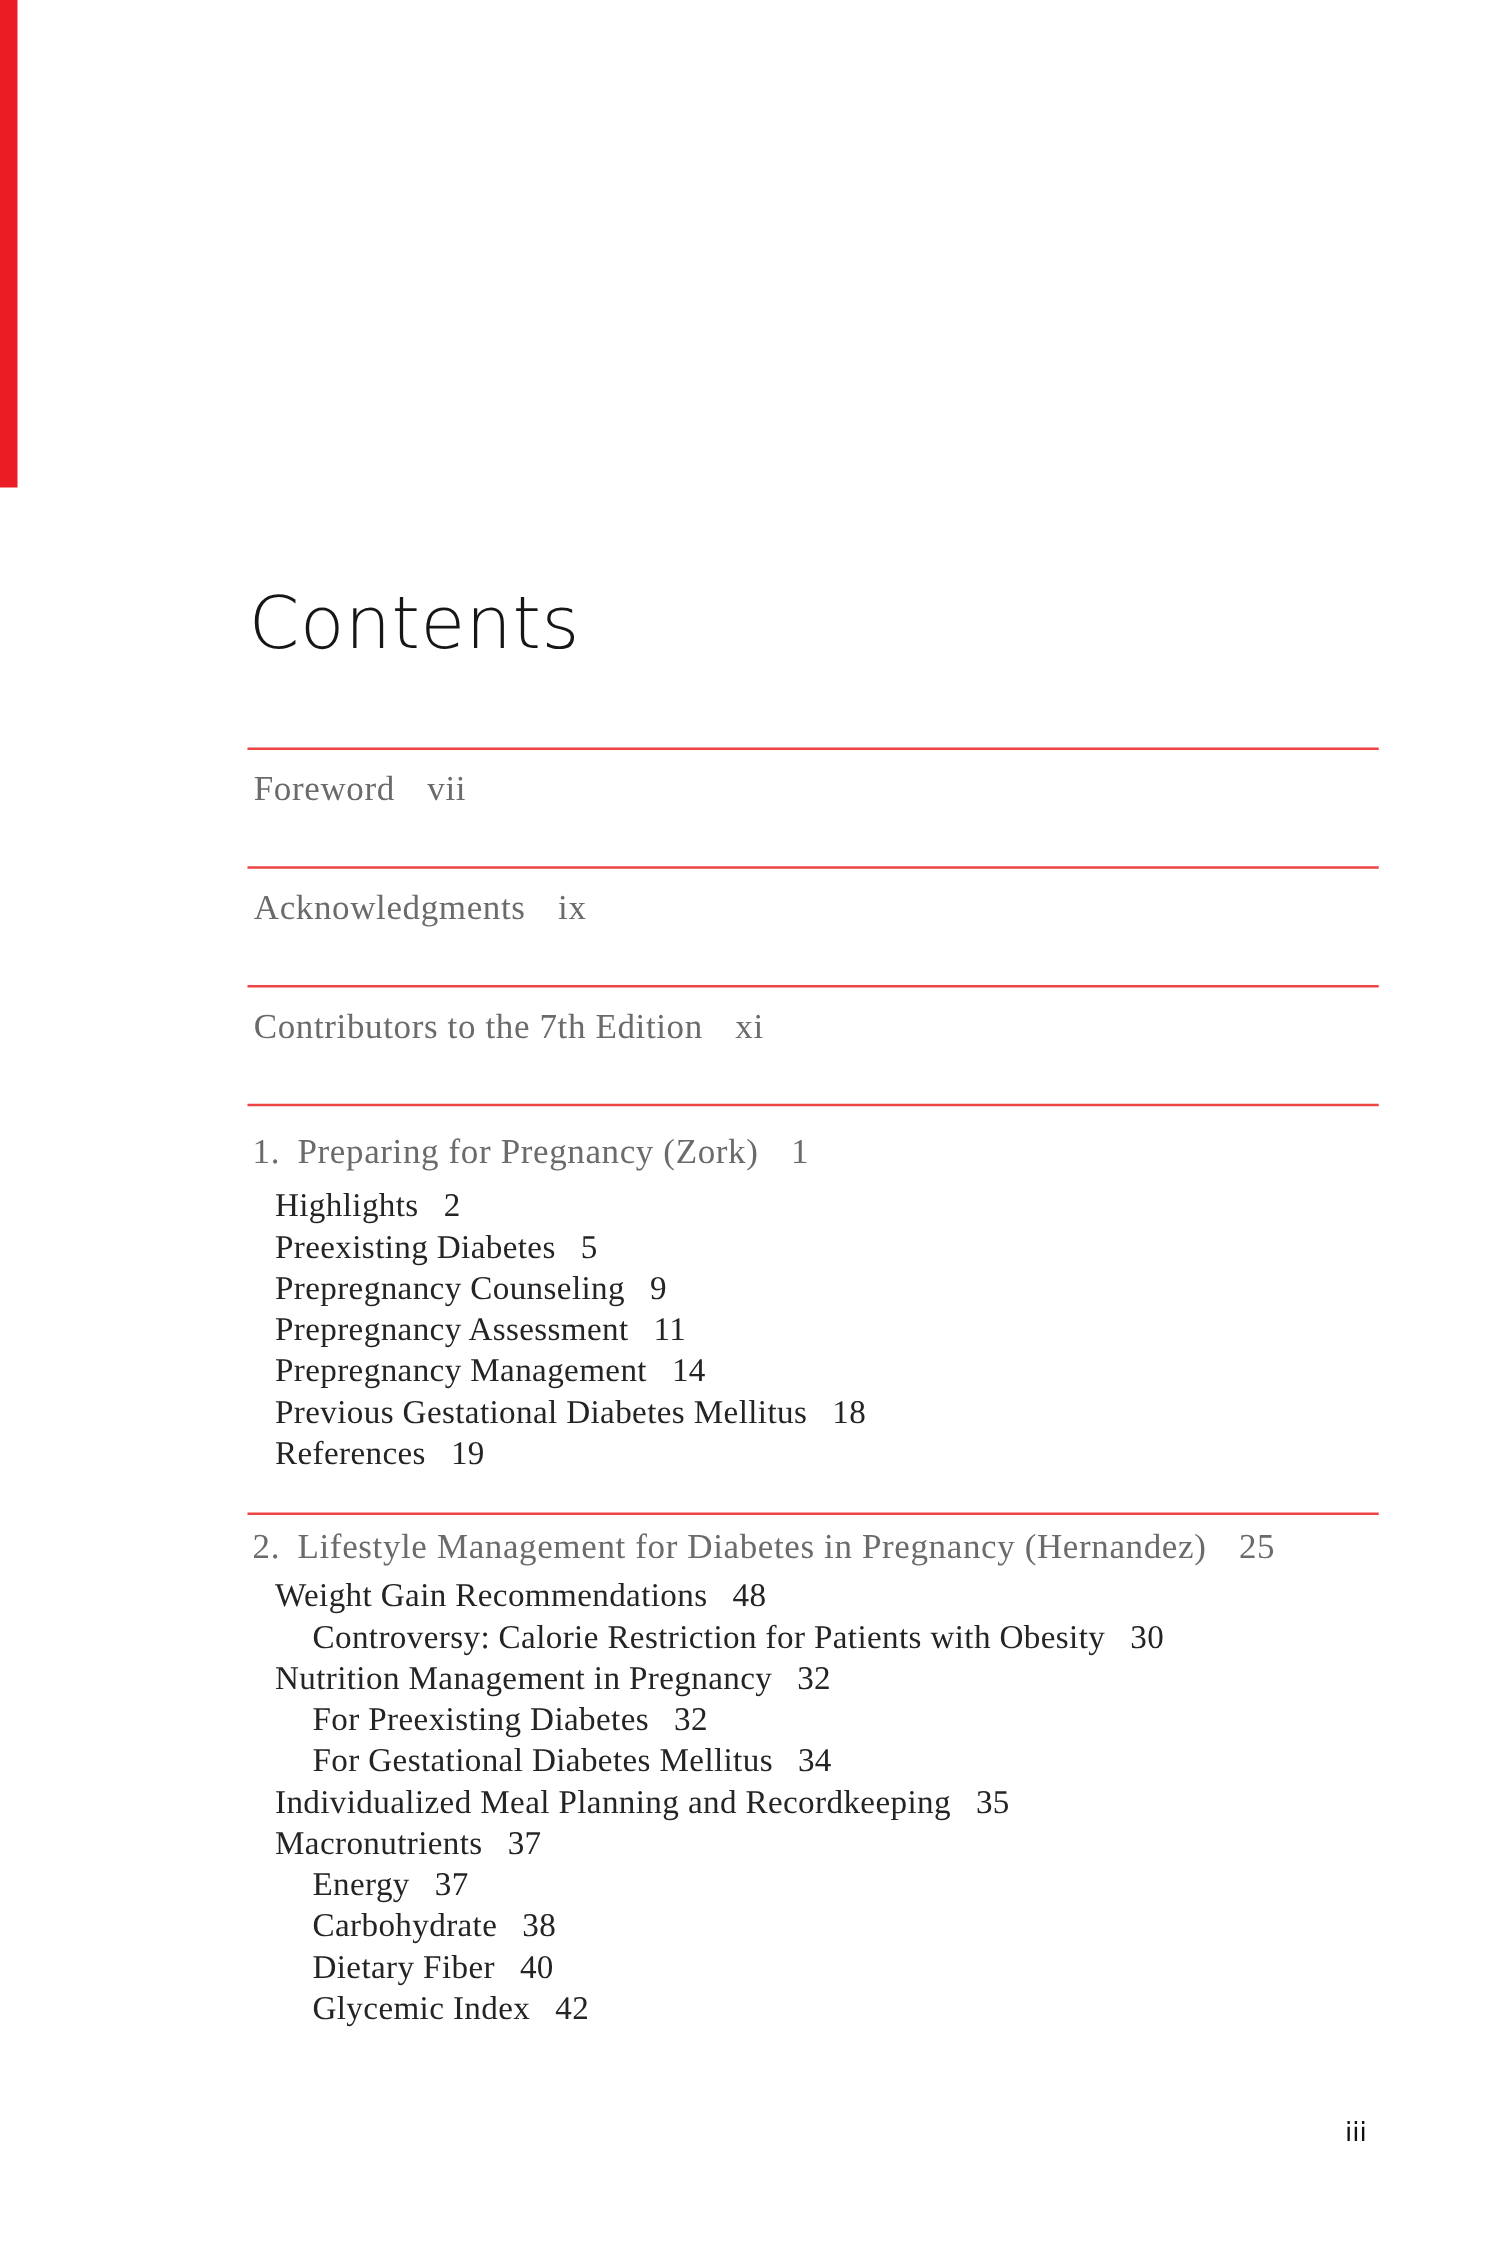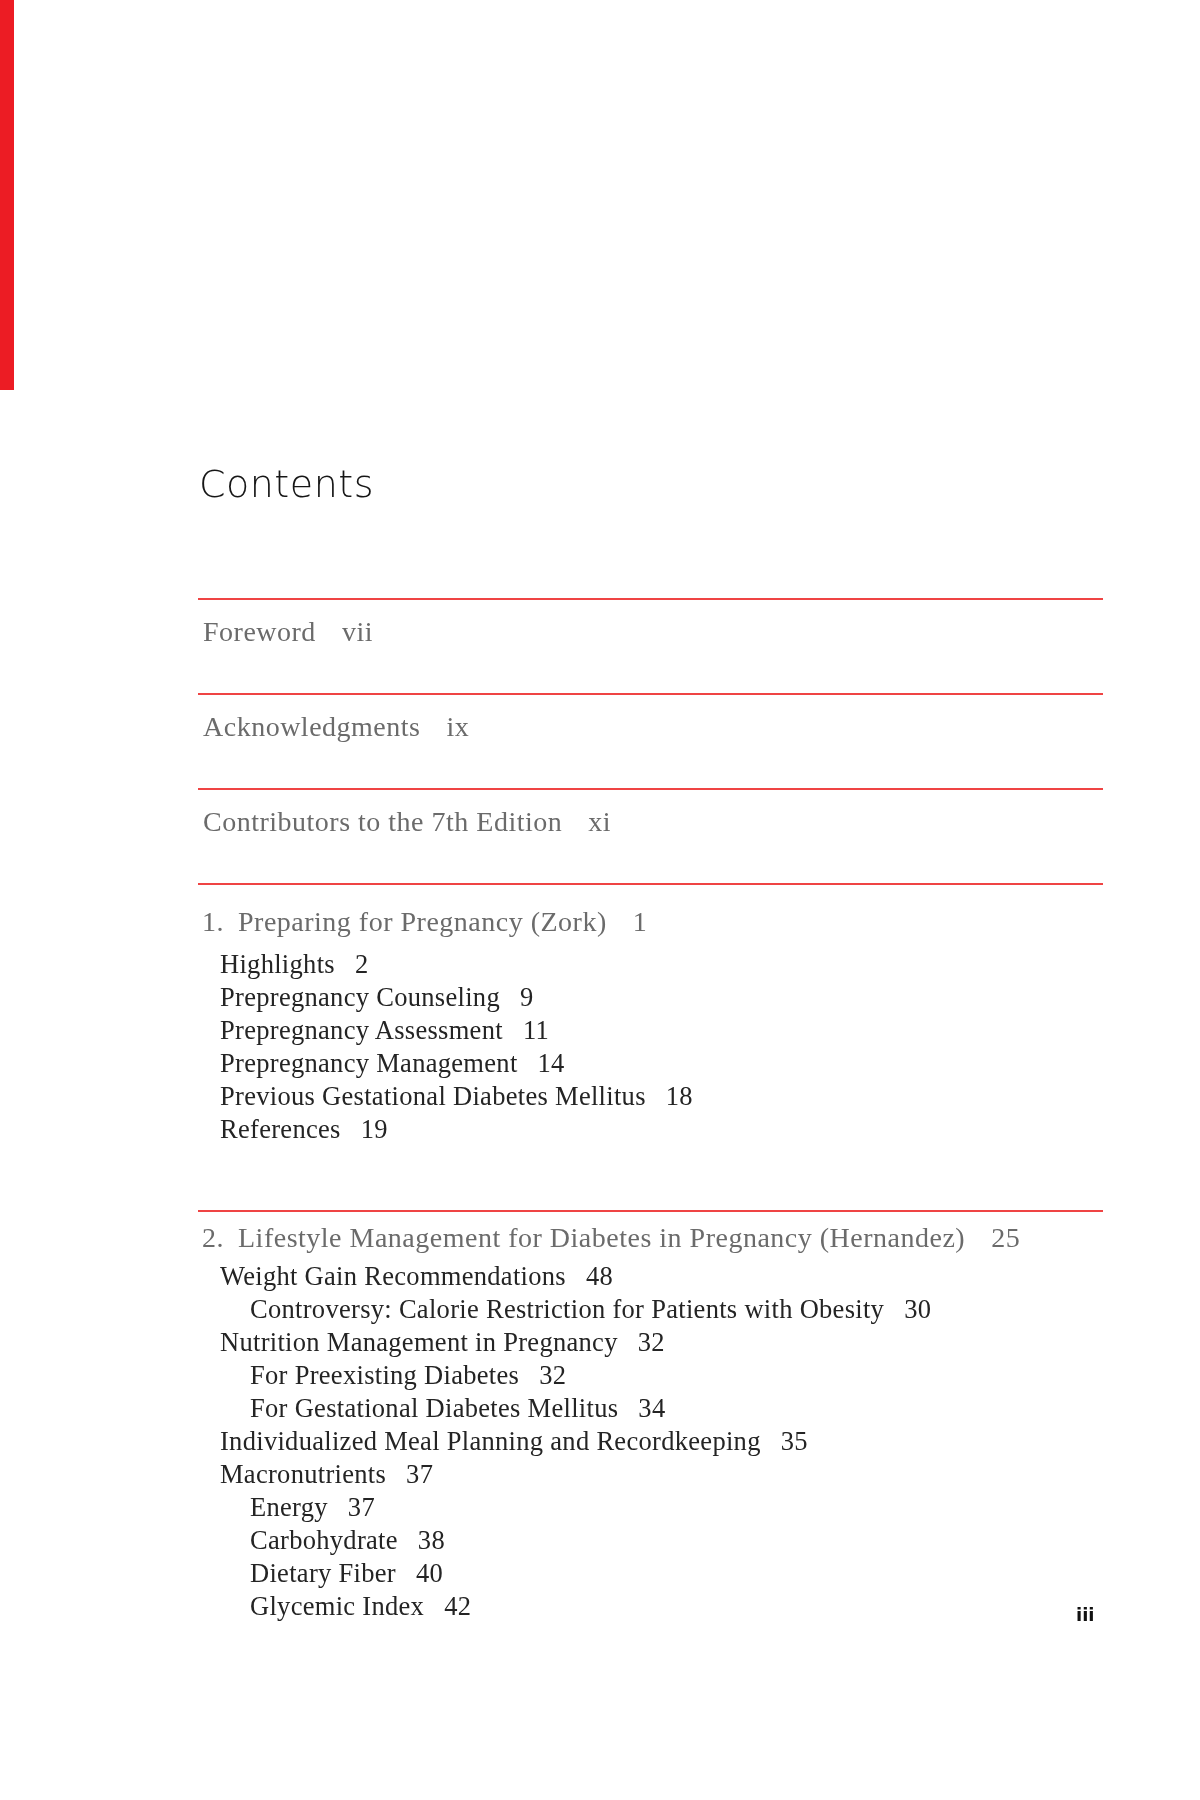--- a/index.html
+++ b/index.html
@@ -19,21 +19,21 @@
     width: 14px; height: 390px;
     background: #ec1c24;
   }
 
   
   .page-title {
     position: absolute;
     left: 199px; top: 430px;
     font-family: "DejaVu Sans", "Liberation Sans", sans-serif;
     font-weight: 200;
-    font-size: 38px;
+    font-size: 58px;
     line-height: 58px;
     color: #161616;
     letter-spacing: 0.5px;
   }
 
   .toc {
     position: absolute;
     left: 198px; top: 598px;
     width: 905px;
   }
@@ -80,24 +80,24 @@
     color: #242424;
     letter-spacing: 0.3px;
     padding-left: 22px;
     white-space: nowrap;
   }
   .entry.l2 { padding-left: 52px; }
   .entry .pg { margin-left: 20px; }
 
   .folio {
     position: absolute;
-    left: 1076px; top: 1603px;
+    left: 1076px; top: 1694px;
     font-family: "DejaVu Sans", "Liberation Sans", sans-serif;
-    font-weight: bold;
-    font-size: 18px;
+    font-weight: normal;
+    font-size: 21px;
     line-height: 24px;
     color: #111111;
   }
 </style>
 </head>
 <body>
 
 <div class="edge-bar"></div>
 
 <h1 class="page-title">Contents</h1>
@@ -111,20 +111,21 @@
     <div class="fm-label"><span>Acknowledgments</span><span class="pg">ix</span></div>
   </div>
   <div class="fm-section rule-top">
     <div class="fm-label"><span>Contributors to the 7th Edition</span><span class="pg">xi</span></div>
   </div>
 
   <div class="chapter-section chapter-1 rule-top">
     <div class="chapter-heading"><span class="ch-num">1.</span><span>Preparing for Pregnancy (Zork)</span><span class="pg">1</span></div>
     <div class="entries">
       <div class="entry"><span>Highlights</span><span class="pg">2</span></div>
+      <div class="entry"><span>Preexisting Diabetes</span><span class="pg">5</span></div>
       <div class="entry"><span>Prepregnancy Counseling</span><span class="pg">9</span></div>
       <div class="entry"><span>Prepregnancy Assessment</span><span class="pg">11</span></div>
       <div class="entry"><span>Prepregnancy Management</span><span class="pg">14</span></div>
       <div class="entry"><span>Previous Gestational Diabetes Mellitus</span><span class="pg">18</span></div>
       <div class="entry"><span>References</span><span class="pg">19</span></div>
     </div>
   </div>
 
   <div class="chapter-section chapter-2 rule-top">
     <div class="chapter-heading"><span class="ch-num">2.</span><span>Lifestyle Management for Diabetes in Pregnancy (Hernandez)</span><span class="pg">25</span></div>

